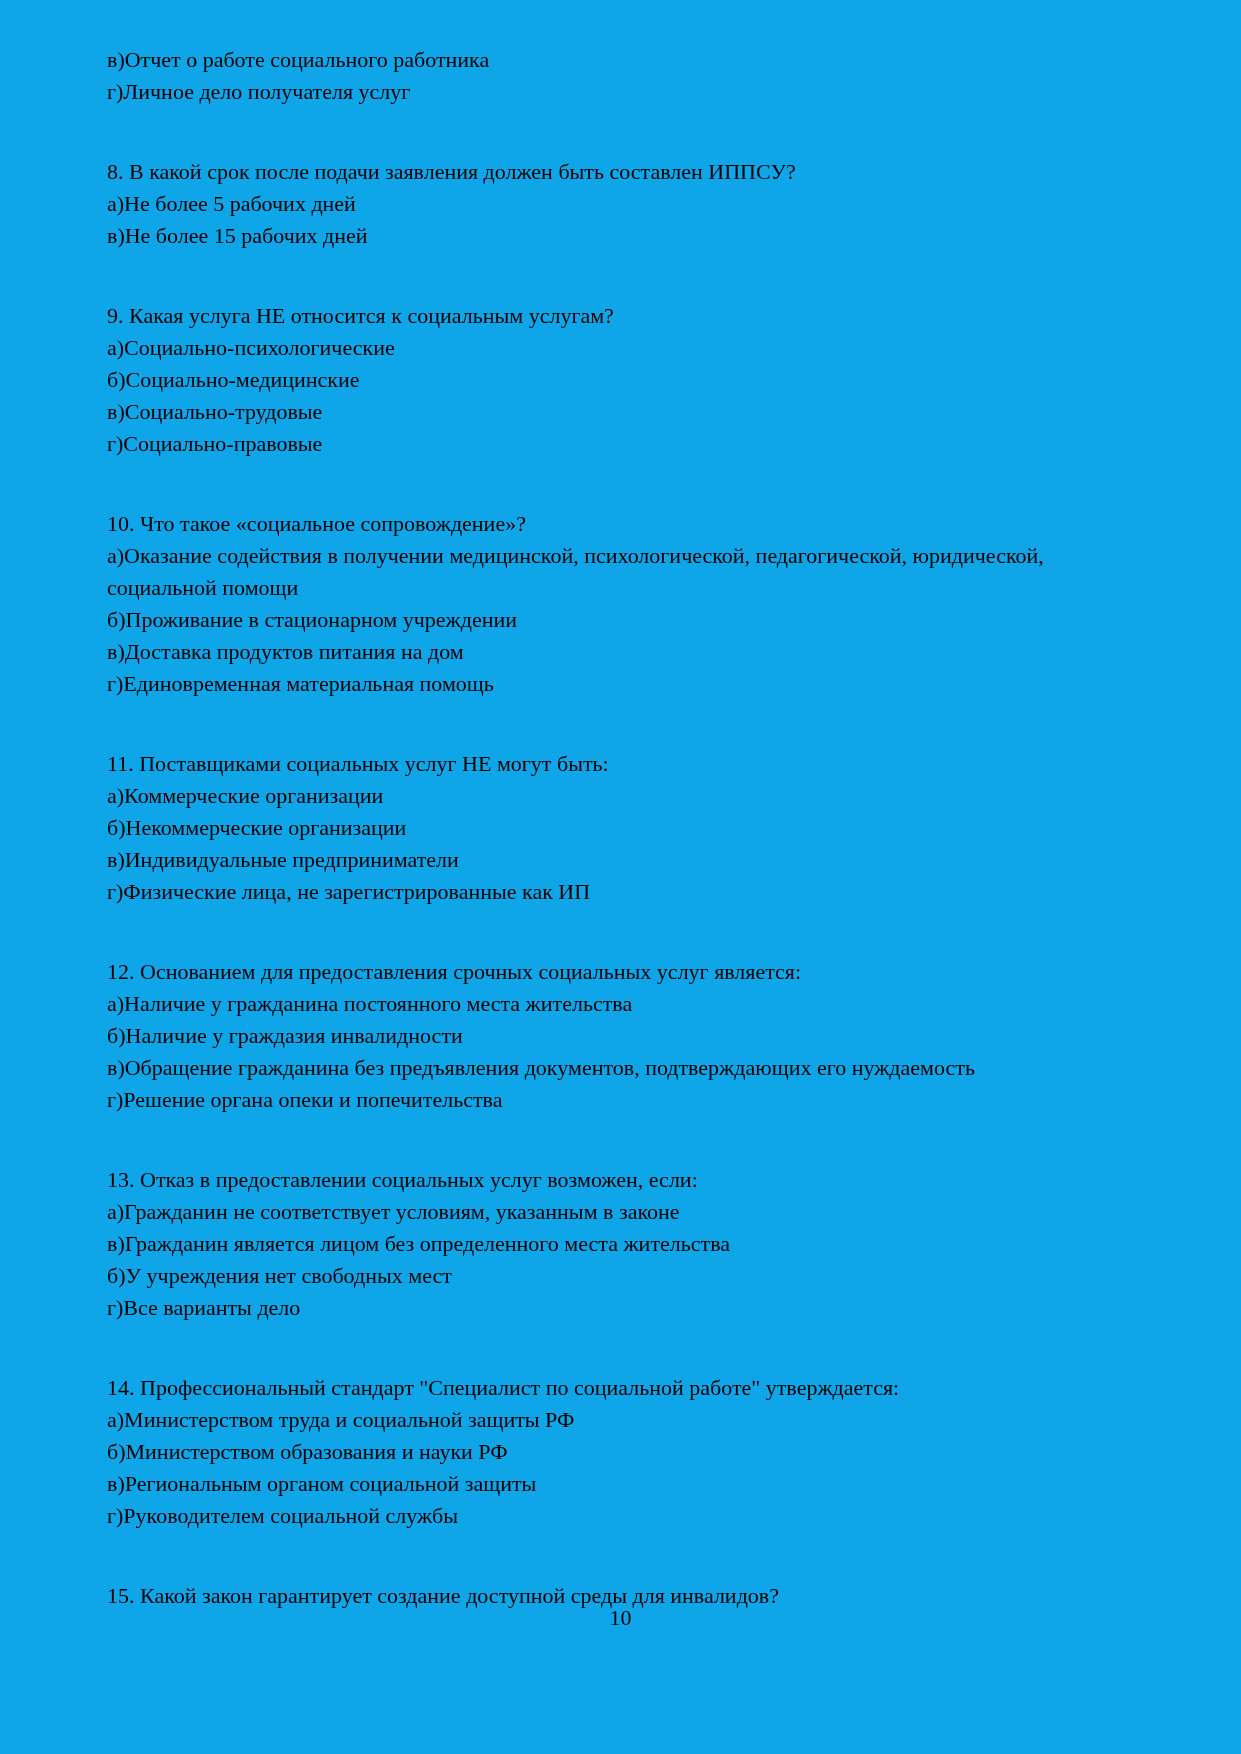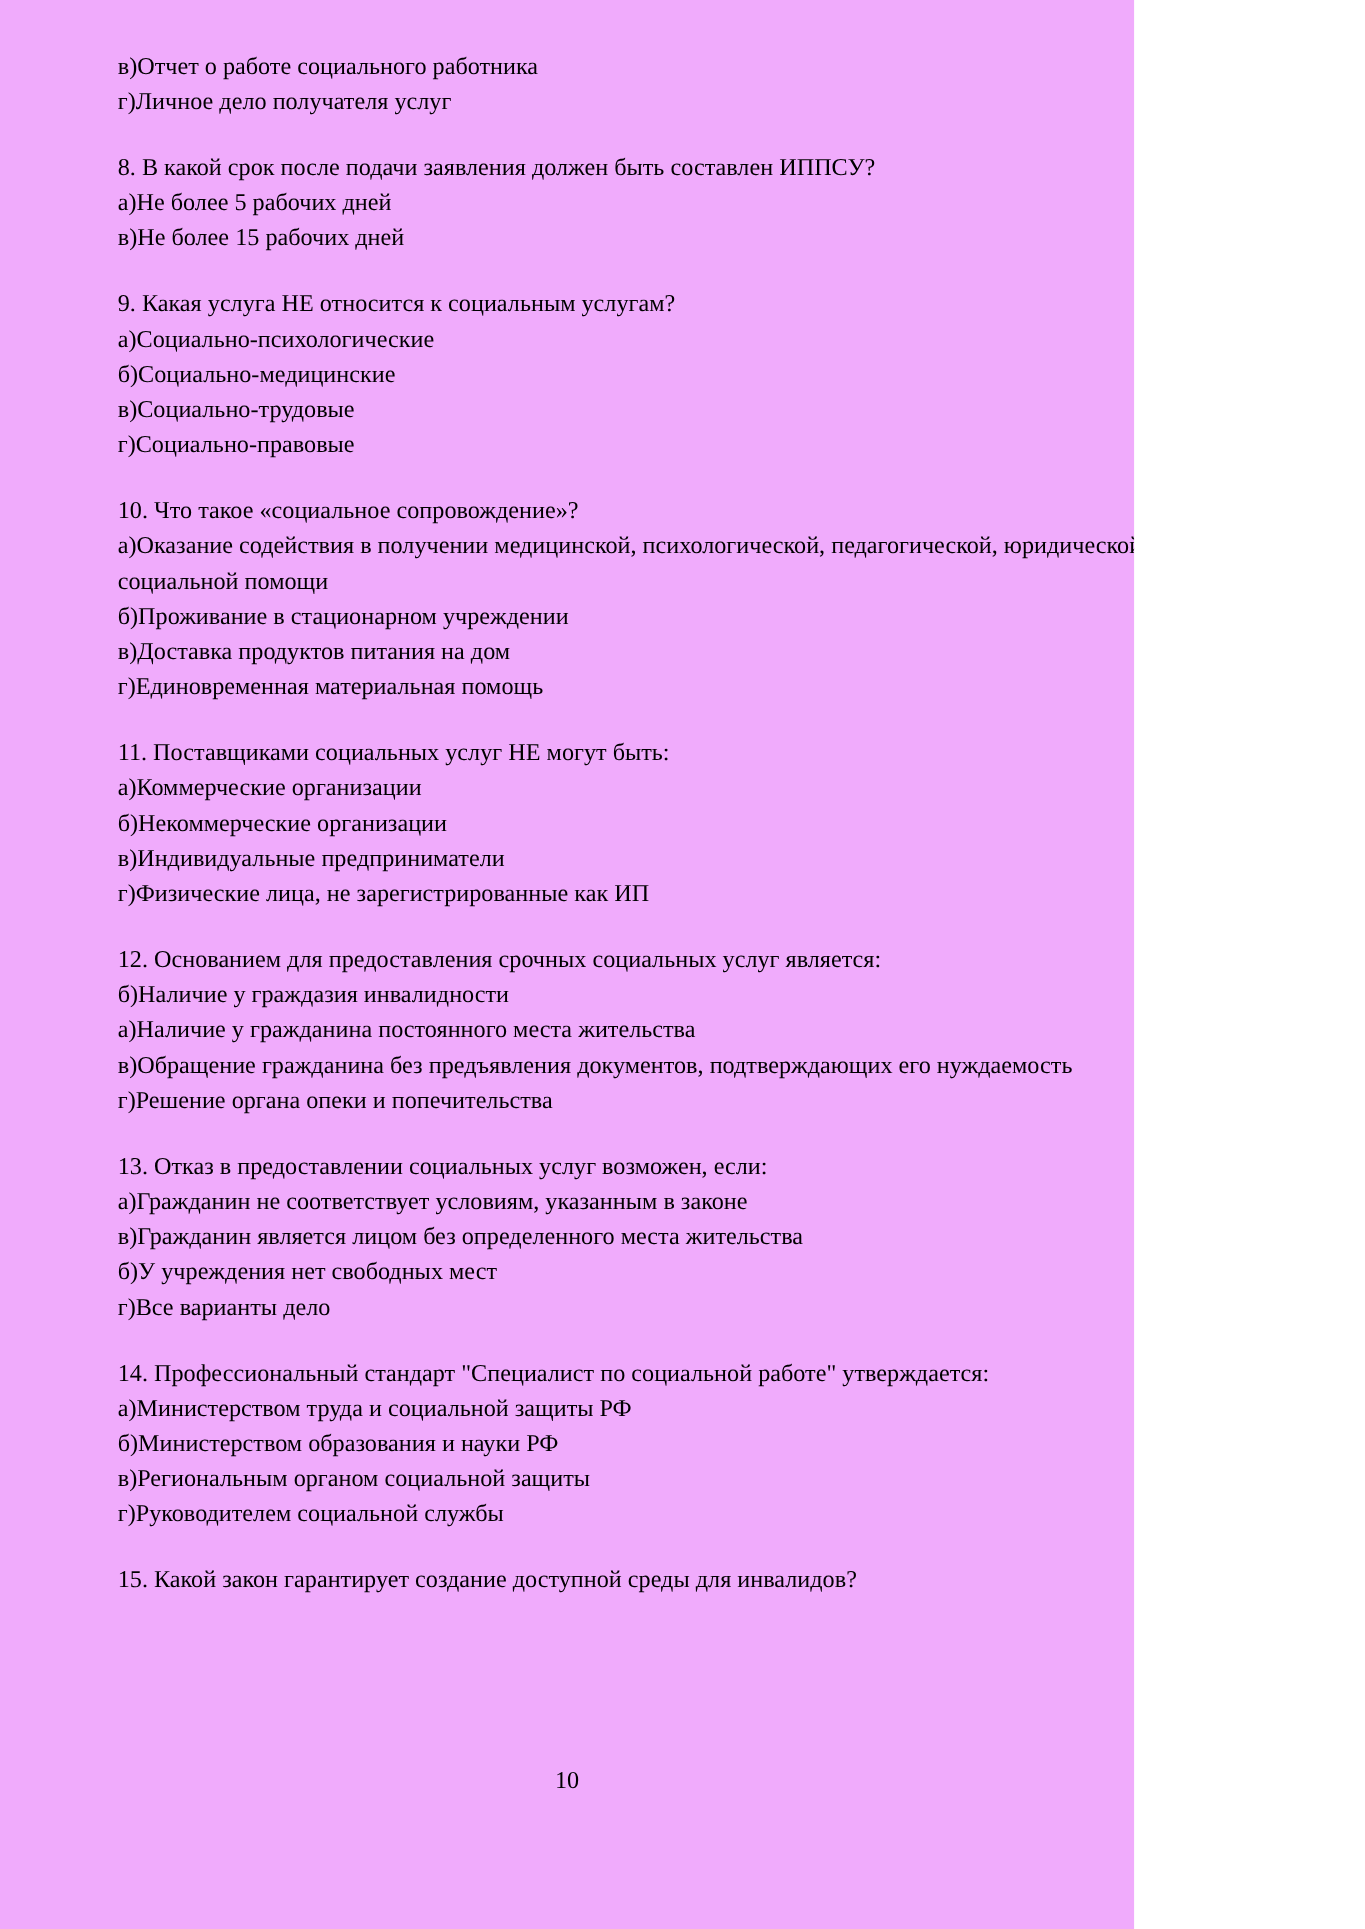--- a/index.html
+++ b/index.html
@@ -2,41 +2,41 @@
 <html lang="ru"><head>
 <meta charset="utf-8">
 <style>
   html, body {
     margin: 0;
     padding: 0;
     background: #ffffff;
   }
   .page {
     position: relative;
-    width: 1031px;
+    width: 1241px;
     height: 1754px;
-    background: #f0abfc;
+    background: #0ea5e9;
     font-family: "Liberation Serif", "DejaVu Serif", serif;
     font-size: 22px;
     line-height: 32px;
     color: #000000;
     overflow: hidden;
   }
   .content {
     position: absolute;
     left: 107px;
     top: 44px;
     width: 1022px;
   }
   .line {
     margin: 0;
     padding: 0;
   }
   .question-block {
-    margin-top: 28px;
+    margin-top: 48px;
   }
   .page-footer {
     position: absolute;
     left: 0;
     top: 1602px;
     width: 100%;
     text-align: center;
     font-size: 22px;
     line-height: 32px;
   }
@@ -77,22 +77,22 @@
     <div class="question-block">
       <p class="line">11. Поставщиками социальных услуг НЕ могут быть:</p>
       <p class="line">а)Коммерческие организации</p>
       <p class="line">б)Некоммерческие организации</p>
       <p class="line">в)Индивидуальные предприниматели</p>
       <p class="line">г)Физические лица, не зарегистрированные как ИП</p>
     </div>
 
     <div class="question-block">
       <p class="line">12. Основанием для предоставления срочных социальных услуг является:</p>
+      <p class="line">а)Наличие у гражданина постоянного места жительства</p>
       <p class="line">б)Наличие у граждазия инвалидности</p>
-      <p class="line">а)Наличие у гражданина постоянного места жительства</p>
       <p class="line">в)Обращение гражданина без предъявления документов, подтверждающих его нуждаемость</p>
       <p class="line">г)Решение органа опеки и попечительства</p>
     </div>
 
     <div class="question-block">
       <p class="line">13. Отказ в предоставлении социальных услуг возможен, если:</p>
       <p class="line">а)Гражданин не соответствует условиям, указанным в законе</p>
       <p class="line">в)Гражданин является лицом без определенного места жительства</p>
       <p class="line">б)У учреждения нет свободных мест</p>
       <p class="line">г)Все варианты дело</p>

